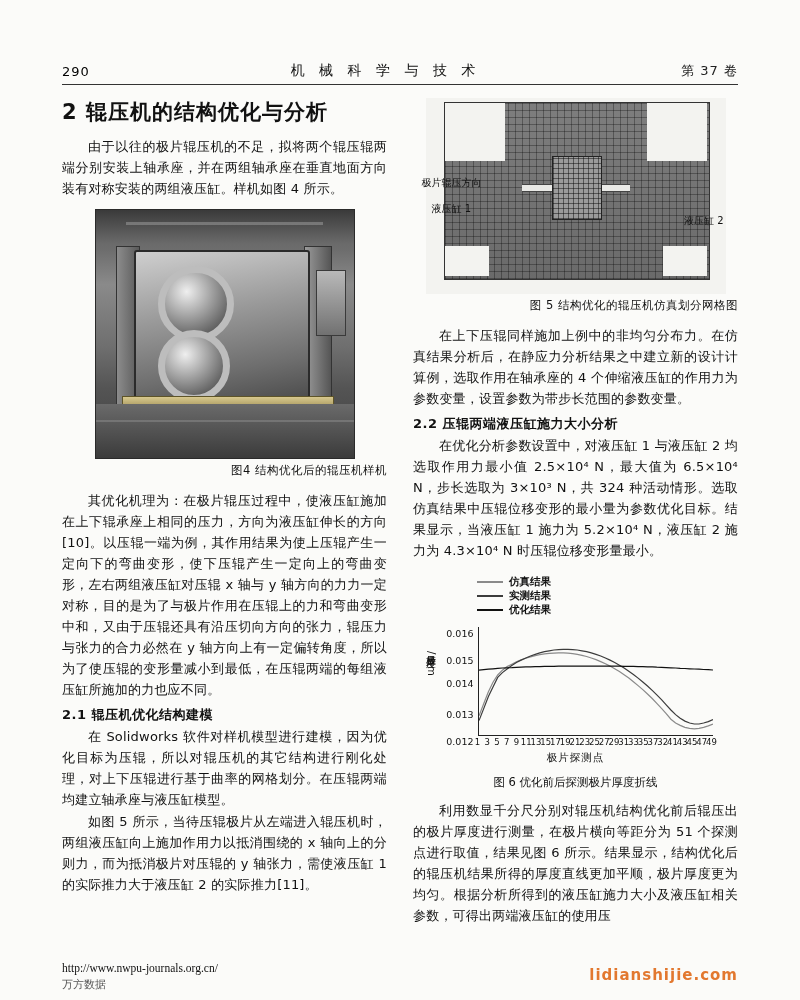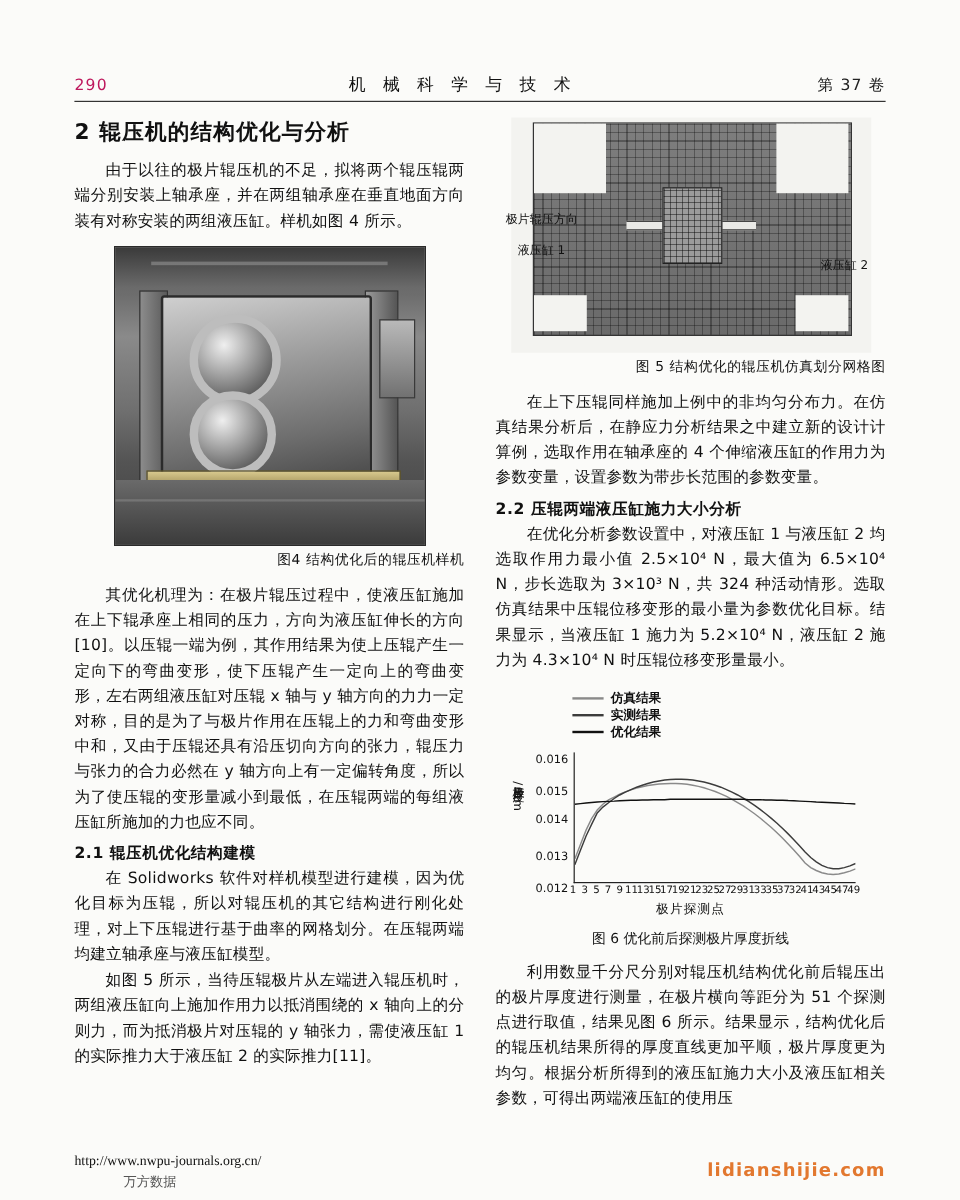--- a/index.html
+++ b/index.html
@@ -16,38 +16,38 @@
     padding:0;
   }
   
   .runhead{
     position:absolute;top:58px;left:62px;right:62px;
     height:26px;
     display:flex;align-items:center;justify-content:space-between;
     font-size:13px;
     letter-spacing:1px;
   }
-  .runhead .page-num{font-size:13px;color:#be185d;}
+  .runhead .page-num{font-size:13px;color:#000000;}
   .runhead .journal{font-size:14px;letter-spacing:5px;color:#111;}
   .runhead .vol{font-size:13px;color:#222;}
   .rule{
     position:absolute;top:84px;left:62px;right:62px;
     border-bottom:1px solid #333;
   }
   
   .cols{
     position:absolute;top:94px;left:62px;right:62px;bottom:40px;
     display:flex;
     gap:26px;
   }
   .col{width:340px;}
   .col.left{width:340px;}
   .col.right{width:340px;}
   h2.sec{
-    font-size:18px;
+    font-size:21px;
     font-weight:bold;
     margin:4px 0 10px 0;
     letter-spacing:1px;
   }
   h3.subsec{
     font-size:13px;
     font-weight:bold;
     margin:6px 0 2px 0;
     letter-spacing:0.5px;
   }
@@ -164,21 +164,21 @@
   .chart-xticks span{position:absolute;transform:translateX(-50%);}
   .chart-xlabel{
     position:absolute;left:0;top:130px;width:300px;text-align:center;font-size:10.5px;letter-spacing:1px;
   }
   
   .footer-url{
     position:absolute;left:62px;bottom:26px;font-size:11.5px;
     font-family:"Liberation Serif",serif;
   }
   .footer-cn{
-    position:absolute;left:62px;bottom:8px;font-size:11px;color:#555;margin-left:41px;
+    position:absolute;left:62px;bottom:8px;font-size:11px;color:#555;
   }
   .watermark{
     position:absolute;right:62px;bottom:16px;
     font-size:15px;font-weight:bold;color:#e06a1a;letter-spacing:1px;
     opacity:.9;
   }
   .chart-cap{font-size:11.5px;text-align:center;margin:6px 0 10px 0;}
 </style>
 </head>
 <body>

